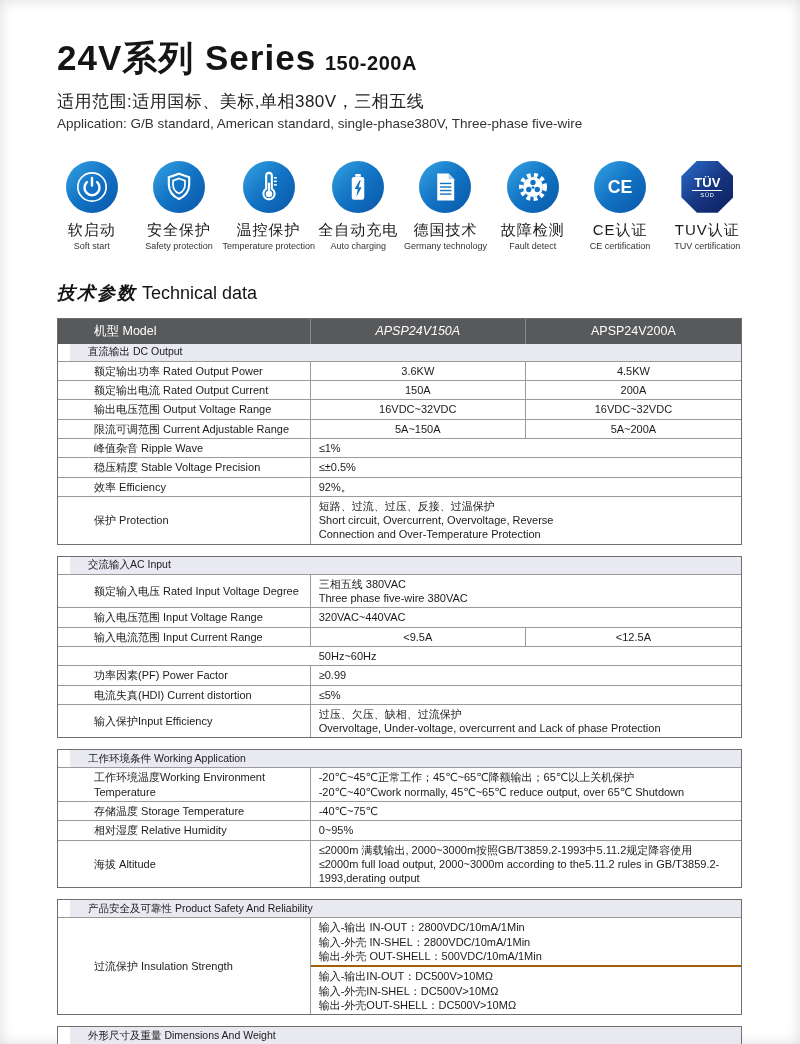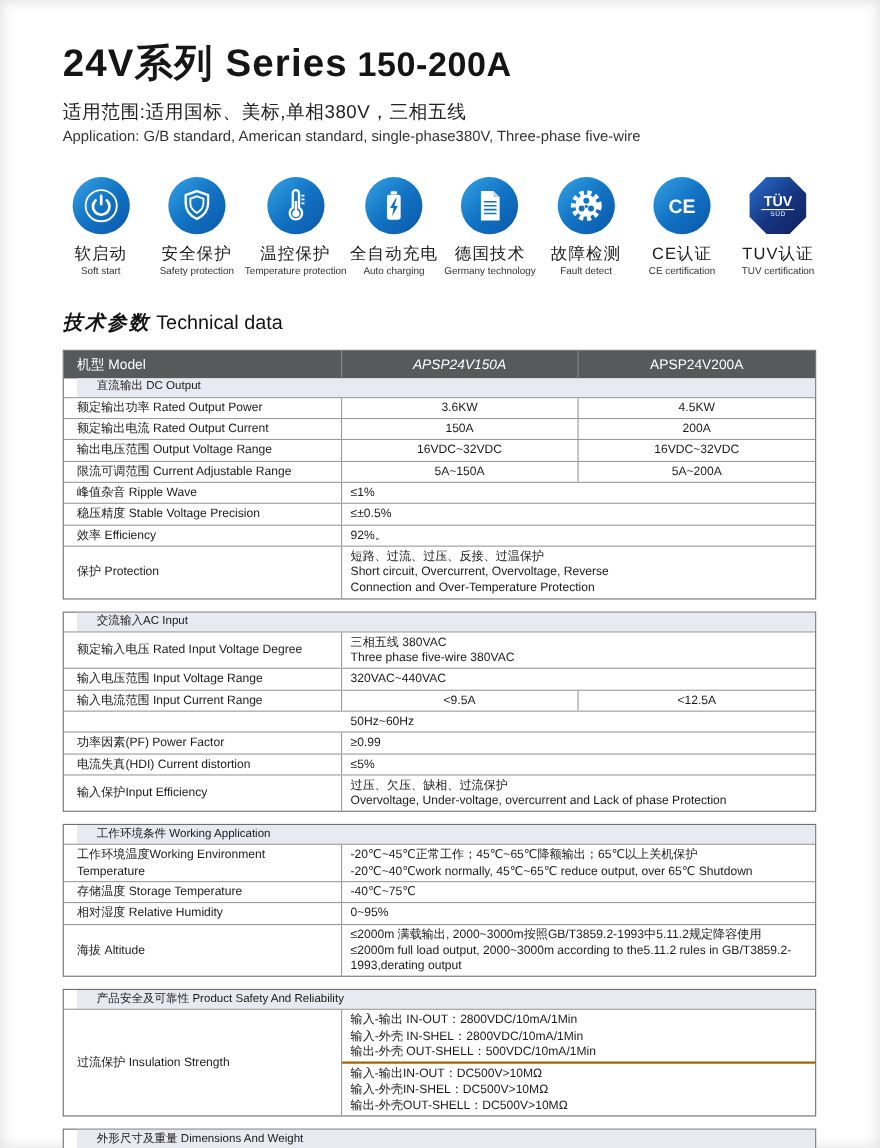--- a/index.html
+++ b/index.html
@@ -13,21 +13,21 @@
   }
   .page{
     position:absolute;inset:0;
     padding:40px 58px 0 57px;
     box-sizing:border-box;
     box-shadow:inset 0 0 14px rgba(0,0,0,0.14);
   }
   
   h1{margin:0;line-height:1.05;font-weight:bold;color:#151515;}
   .title-main{font-size:35px;letter-spacing:1px;}
-  .title-range{font-size:31px;letter-spacing:0.5px;}
+  .title-range{font-size:20px;letter-spacing:0.5px;}
   .sub-zh{margin:13px 0 3px;font-size:17px;color:#222;letter-spacing:0.5px;}
   .sub-en{margin:0;font-size:13.5px;color:#333;}
   
   .features{
     margin:30px -9px 0 -9px;
     display:flex;justify-content:space-between;
   }
   .feature{width:92px;text-align:center;}
   .badge{
     width:52px;height:52px;margin:0 auto;
@@ -50,21 +50,21 @@
   .tech-title{margin:30px 0 13px;font-size:18px;color:#141414;font-weight:normal;}
   .tech-title .zh{font-weight:bold;letter-spacing:2px;font-style:italic;}
   
   #table-root{font-size:11px;line-height:1.3;}
   .t-block{border:1px solid #6f6f6f;margin-bottom:11px;background:#fff;}
   .t-row{display:grid;grid-template-columns:37% 31.5% 31.5%;min-height:17px;}
   .t-row + .t-row{border-top:1px solid #9a9a9a;}
   .t-section-title + .t-row{border-top:1px solid #9a9a9a;}
   .t-head{background:#58595b;color:#fff;min-height:25px;font-size:12.5px;}
   .t-cell{display:flex;align-items:center;padding:2px 8px;box-sizing:border-box;white-space:pre-line;}
-  .t-label{padding-left:12px;border-right:1px solid #9a9a9a;}
+  .t-label{padding-left:36px;border-right:1px solid #9a9a9a;}
   .t-head .t-label{border-right:1px solid #8a8a8a;}
   .t-center{justify-content:center;text-align:center;}
   .t-val-1{border-right:1px solid #9a9a9a;}
   .t-head .t-val-1{border-right:1px solid #8a8a8a;font-style:italic;}
   .t-span{grid-column:2/4;}
   .t-section-title{
     background:#e9e9f1;min-height:15px;font-size:10.5px;
     display:flex;align-items:center;padding:1px 8px 1px 18px;margin-left:12px;
   }
   .t-stack{grid-column:2/4;display:flex;flex-direction:column;}

